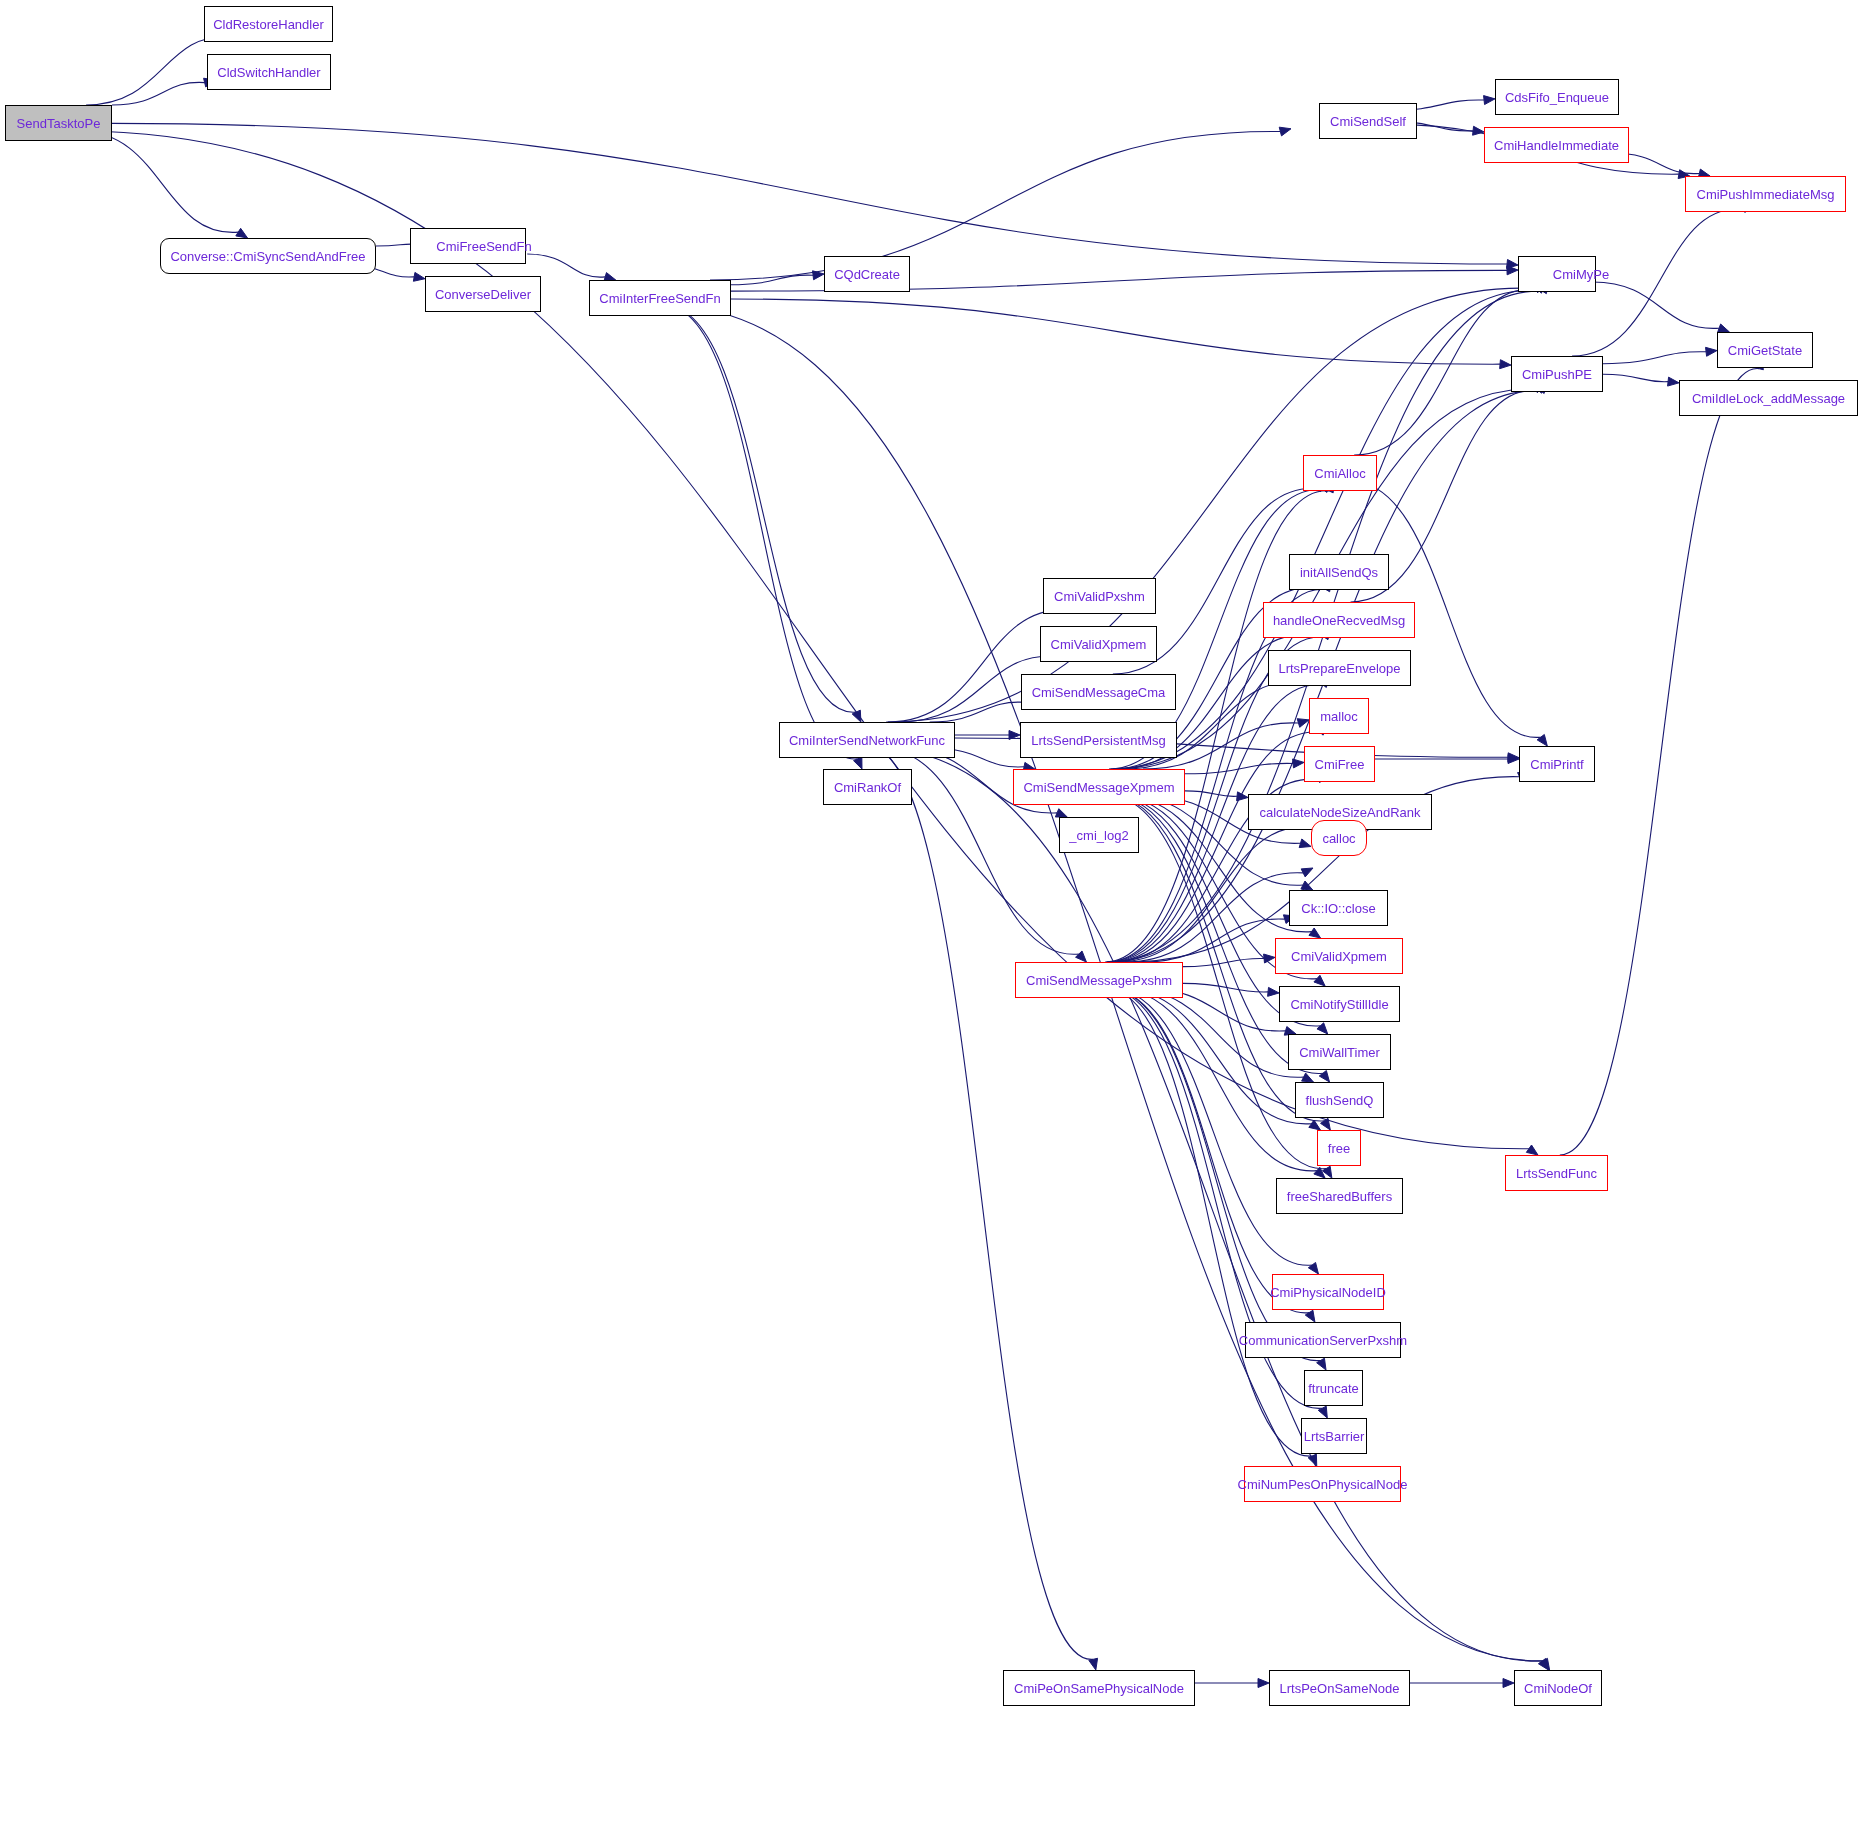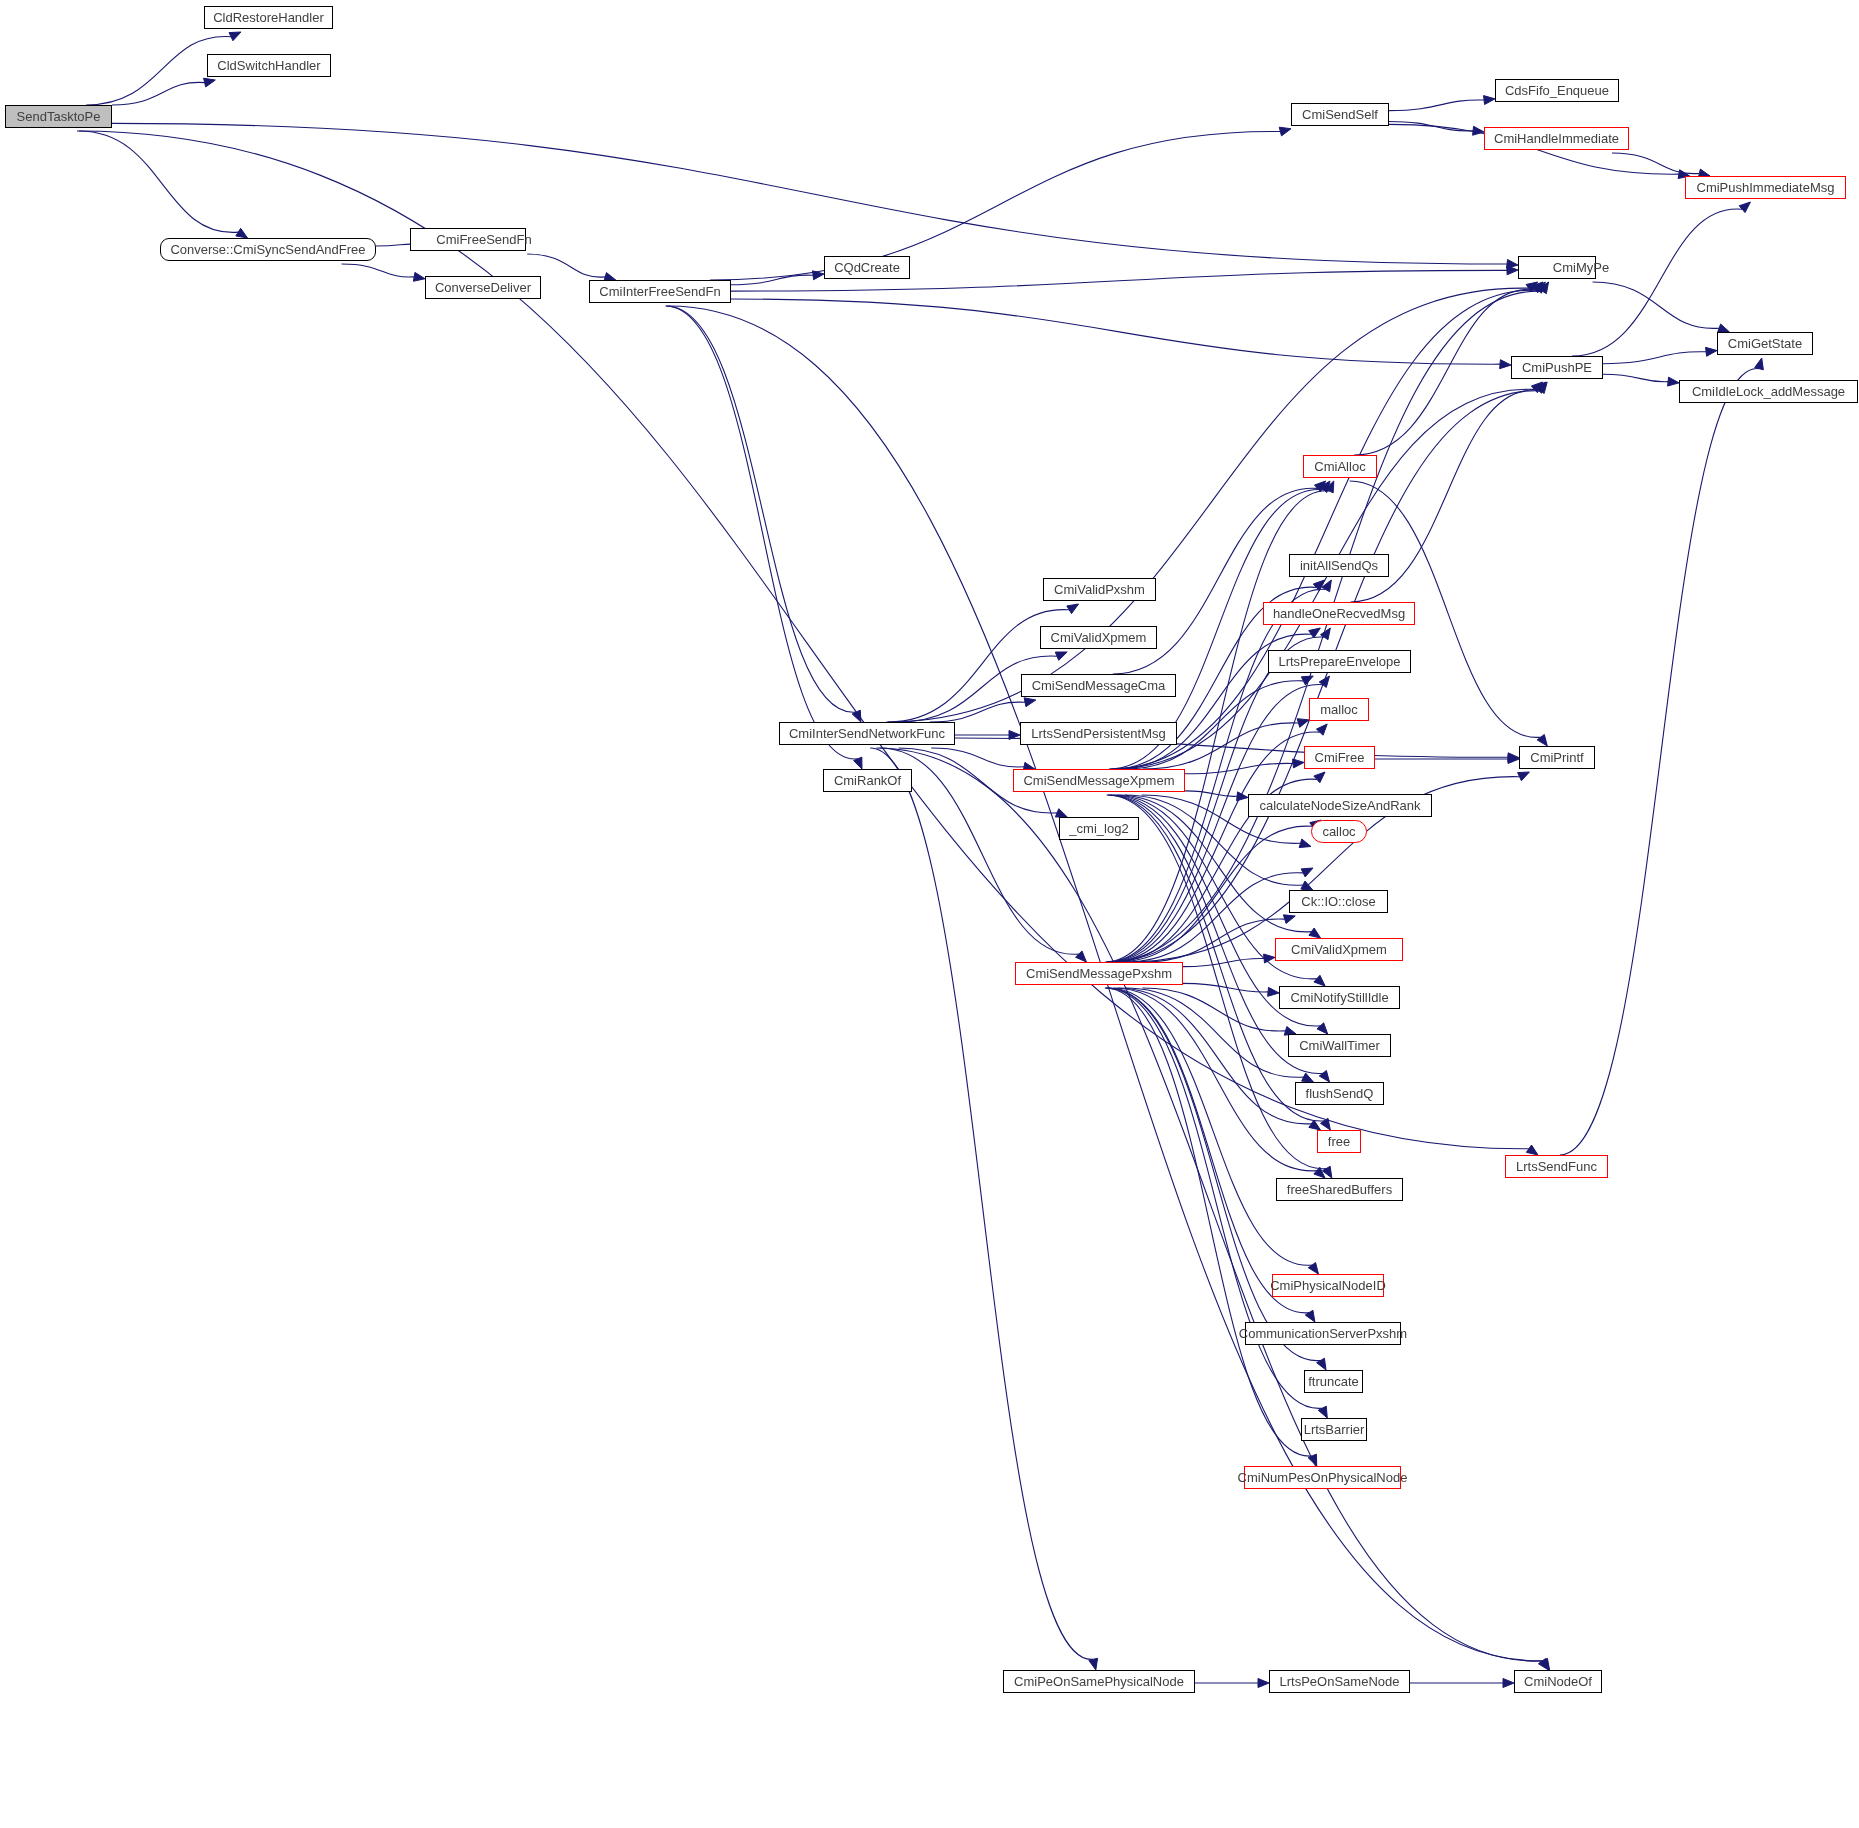--- a/index.html
+++ b/index.html
@@ -1,18 +1,18 @@
 <!DOCTYPE html>
 <html><head>
 <meta charset="utf-8">
 <style>
   html, body { margin: 0; padding: 0; background: #ffffff; }
   body { width: 1859px; height: 1828px; position: relative; overflow: hidden; font-family: "Liberation Sans", sans-serif; }
   #graph { position: absolute; left: 0; top: 0; width: 1859px; height: 1828px; }
-  .node { position: absolute; box-sizing: border-box; border: 1px solid #000; background: #fff; font-size: 13px; color: #404040; display: flex; align-items: center; justify-content: center; white-space: nowrap; height: 23px; }
+  .node { position: absolute; box-sizing: border-box; border: 1px solid #000; background: #fff; font-size: 13px; color: #6d28d9; display: flex; align-items: center; justify-content: center; white-space: nowrap; height: 36px; }
   .node.root { background: #bfbfbf; }
   .node.red { border-color: #ff0000; }
   svg.edges { position: absolute; left: 0; top: 0; }
   svg.edges path { fill: none; stroke: #191970; stroke-width: 1.1; }
   svg.edges polygon { fill: #191970; stroke: #191970; }
 </style>
 </head>
 <body>
 
 <div id="graph">
@@ -184,21 +184,21 @@
     </svg>
   <div id="nodes">
       <div class="node root" style="left: 5px; top: 105px; width: 107px;">SendTasktoPe</div>
       <div class="node" style="left: 204px; top: 6px; width: 129px;">CldRestoreHandler</div>
       <div class="node" style="left: 207px; top: 54px; width: 124px;">CldSwitchHandler</div>
       <div class="node" style="left: 160px; top: 238px; width: 216px; border-radius: 9px;">Converse::CmiSyncSendAndFree</div>
       <div class="node" style="left: 410px; top: 228px; width: 116px; padding-left: 32px;">CmiFreeSendFn</div>
       <div class="node" style="left: 425px; top: 276px; width: 116px;">ConverseDeliver</div>
       <div class="node" style="left: 589px; top: 280px; width: 142px;">CmiInterFreeSendFn</div>
       <div class="node" style="left: 824px; top: 256px; width: 86px;">CQdCreate</div>
-      <div class="node" style="left: 1291px; top: 103px; width: 98px;">CmiSendSelf</div>
+      <div class="node" style="left: 1319px; top: 103px; width: 98px;">CmiSendSelf</div>
       <div class="node" style="left: 1495px; top: 79px; width: 124px;">CdsFifo_Enqueue</div>
       <div class="node red" style="left: 1484px; top: 127px; width: 145px;">CmiHandleImmediate</div>
       <div class="node red" style="left: 1685px; top: 176px; width: 161px;">CmiPushImmediateMsg</div>
       <div class="node" style="left: 1518px; top: 256px; width: 78px; padding-left: 48px;">CmiMyPe</div>
       <div class="node" style="left: 1717px; top: 332px; width: 96px;">CmiGetState</div>
       <div class="node" style="left: 1511px; top: 356px; width: 92px;">CmiPushPE</div>
       <div class="node" style="left: 1679px; top: 380px; width: 179px;">CmiIdleLock_addMessage</div>
       <div class="node red" style="left: 1303px; top: 455px; width: 74px;">CmiAlloc</div>
       <div class="node" style="left: 1289px; top: 554px; width: 100px;">initAllSendQs</div>
       <div class="node red" style="left: 1263px; top: 602px; width: 152px;">handleOneRecvedMsg</div>

